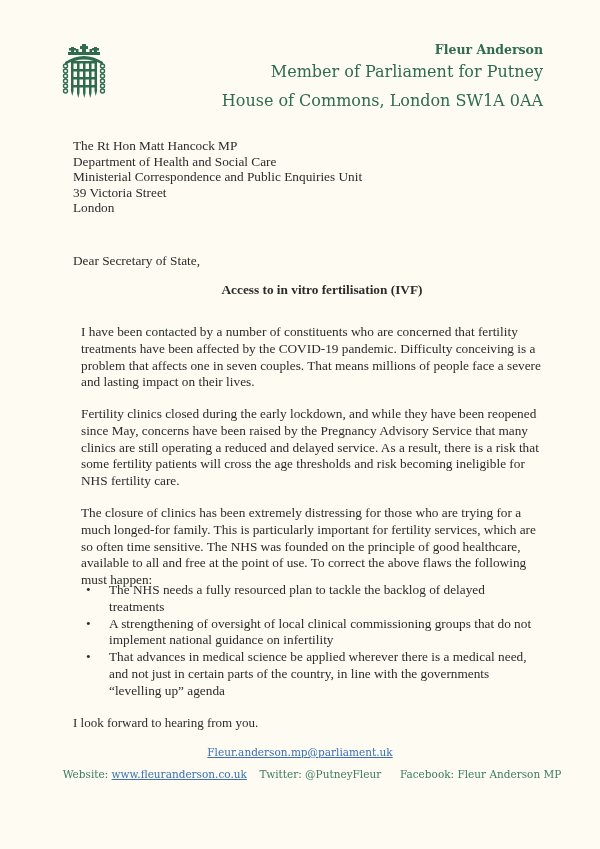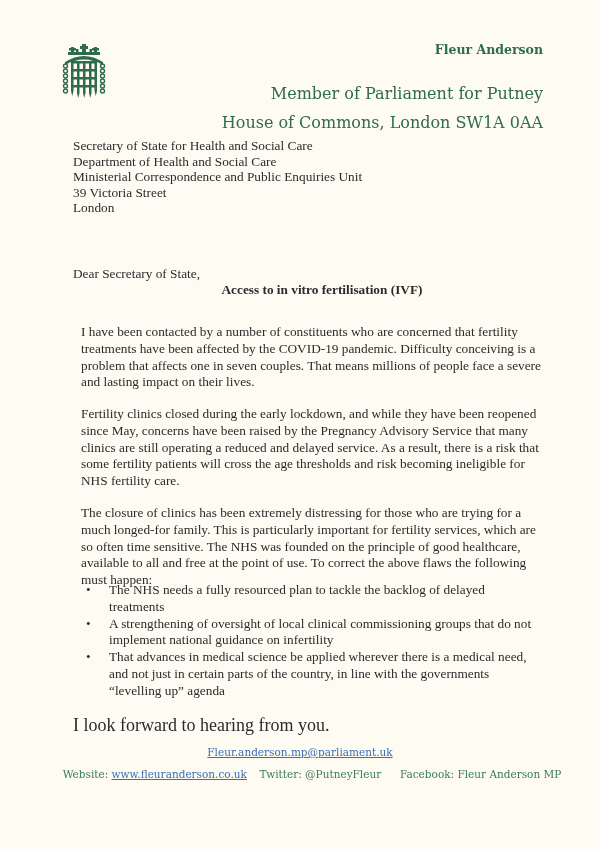--- a/index.html
+++ b/index.html
@@ -8,28 +8,28 @@
     background: #fdfbf2;
     font-family: "Liberation Serif", "DejaVu Serif", serif;
     color: #2b2b2b;
     position: relative;
   }
   .logo { position: absolute; left: 62px; top: 44px; width: 44px; height: 56px; }
   .header-right {
     position: absolute; right: 57px; top: 42px; text-align: right;
     color: #2f6b4d; font-family: "DejaVu Serif", serif;
   }
-  .mp-name { font-size: 12.5px; font-weight: bold; margin: 0 0 27px 0; }
+  .mp-name { font-size: 12.5px; font-weight: bold; margin: 0 0 5px 0; }
   .mp-line { font-size: 16px; margin: 0 0 10px 0; }
   .recipient {
     position: absolute; left: 73px; top: 138px;
     font-size: 13.3px; line-height: 15.6px;
   }
   .recipient div { white-space: nowrap; }
-  .salutation { position: absolute; left: 73px; top: 266px; font-size: 13.3px; }
+  .salutation { position: absolute; left: 73px; top: 253px; font-size: 13.3px; }
   .subject {
     position: absolute; left: 0; width: 600px; top: 282px; text-align: center;
     font-size: 13.3px; font-weight: bold; padding-left: 44px; box-sizing: border-box;
   }
   .body-text {
     position: absolute; left: 73px; width: 470px;
     font-size: 13.3px; line-height: 16.8px; margin: 8px;
   }
   .p1 { top: 316px; }
   .p2 { top: 398px; }
@@ -37,21 +37,21 @@
   ul.demands {
     position: absolute; left: 73px; top: 582px; width: 470px;
     margin: 0; padding: 0 0 0 36px; box-sizing: border-box;
     font-size: 13.3px; line-height: 16.8px;
     list-style: none;
   }
   ul.demands li { position: relative; margin-bottom: 0; }
   ul.demands li .bullet {
     position: absolute; left: -23px; top: 0;
   }
-  .closing { position: absolute; left: 73px; top: 715px; font-size: 18px; }
+  .closing { position: absolute; left: 73px; top: 715px; font-size: 13px; }
   .footer-email {
     position: absolute; left: 0; width: 600px; top: 746px; text-align: center;
     font-size: 10.5px; font-family: "DejaVu Serif", serif;
   }
   .footer-email a, .footer-social a { color: #3a6fb5; text-decoration: underline; }
   .footer-social {
     position: absolute; left: 0; width: 600px; top: 768px; text-align: center;
     font-size: 10.5px; color: #3d7a60; font-family: "DejaVu Serif", serif;
     padding-left: 24px; box-sizing: border-box; white-space: nowrap;
   }
@@ -108,21 +108,21 @@
   </svg>
 </div>
 
 <div class="header-right">
   <div class="mp-name">Fleur Anderson</div>
   <div class="mp-line">Member of Parliament for Putney</div>
   <div class="mp-line">House of Commons, London SW1A 0AA</div>
 </div>
 
 <div class="recipient">
-  <div>Secretary of State for Health and Social Care</div>
+  <div>The Rt Hon Matt Hancock MP</div>
   <div>Department of Health and Social Care</div>
   <div>Ministerial Correspondence and Public Enquiries Unit</div>
   <div>39 Victoria Street</div>
   <div>London</div>
 </div>
 
 <div class="salutation">Dear Secretary of State,</div>
 <div class="subject">Access to in vitro fertilisation (IVF)</div>
 
 <p class="body-text p1">I have been contacted by a number of constituents who are concerned that fertility treatments have been affected by the COVID-19 pandemic. Difficulty conceiving is a problem that affects one in seven couples. That means millions of people face a severe and lasting impact on their lives.</p>

